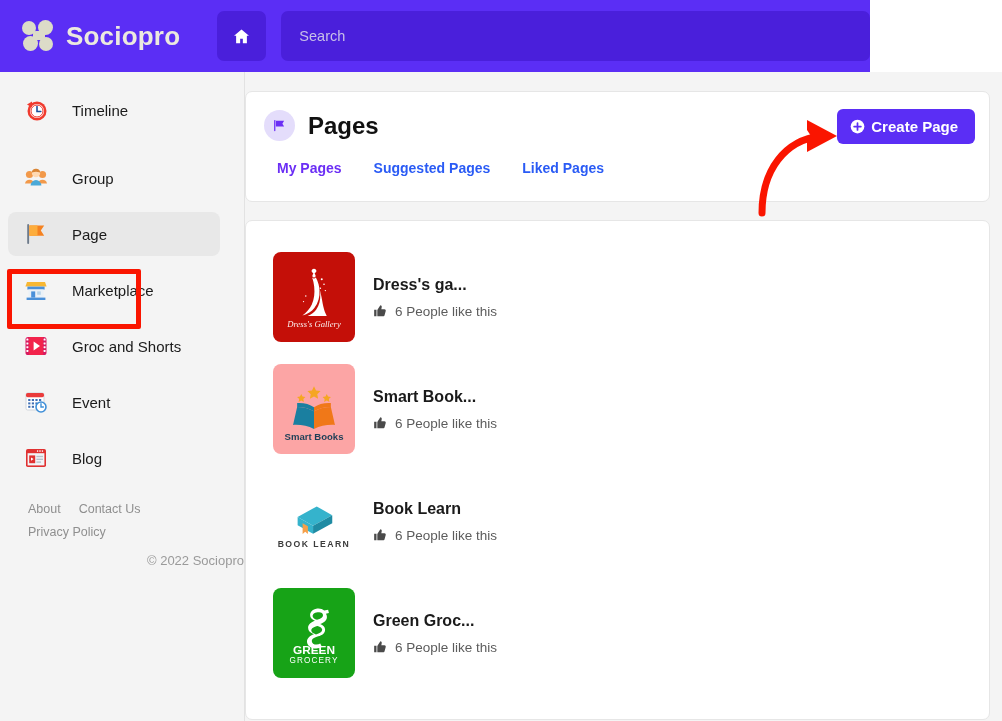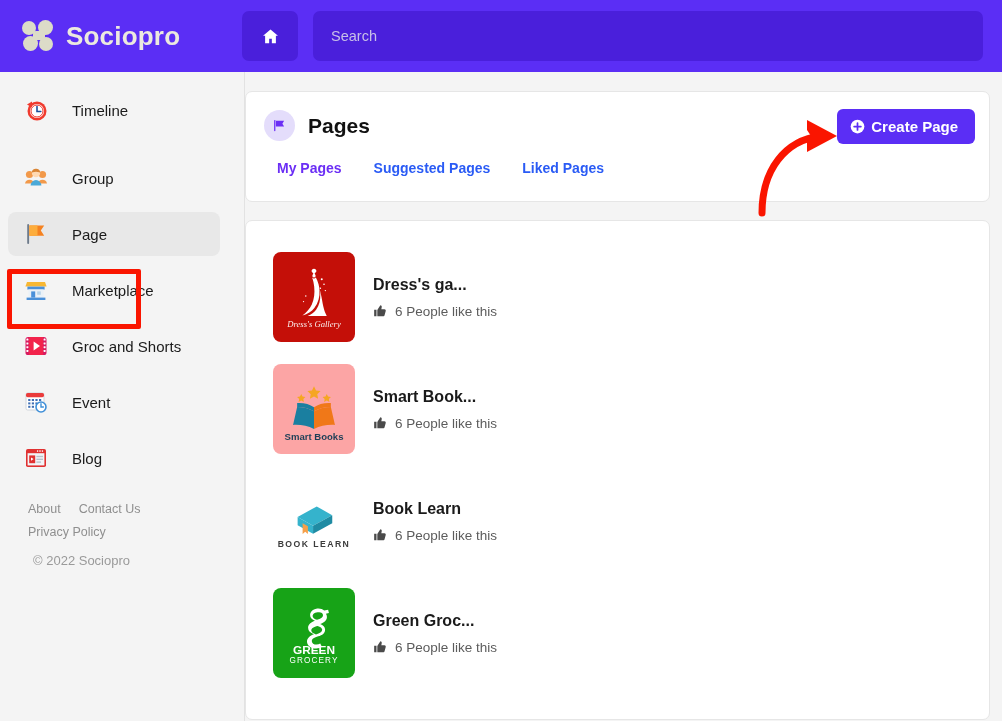--- a/index.html
+++ b/index.html
@@ -6,21 +6,21 @@
   html, body {
     width: 1002px; height: 721px;
     font-family: "Liberation Sans", sans-serif;
     background: #ffffff;
     overflow: hidden;
   }
   .app { position: relative; width: 1002px; height: 721px; background: #ffffff; }
 
   
   .header {
-    position: absolute; left: 0; top: 0; width: 1002px; height: 72px;
+    position: absolute; left: 0; top: 0; width: 870px; height: 72px;
     background: #5b2ef5;
     display: flex; align-items: center;
   }
   .brand { display: flex; align-items: center; gap: 10px; margin-left: 22px; width: 205px; }
   .logo-mark { position: relative; width: 34px; height: 32px; flex: none; }
   .logo-mark i {
     position: absolute; display: block; background: #dcdcc8; border-radius: 50%;
   }
   .logo-mark i.c1 { width: 14px; height: 14px; left: 0px;  top: 1px; }
   .logo-mark i.c2 { width: 15px; height: 15px; left: 16px; top: 0px; }
@@ -56,38 +56,38 @@
     border-radius: 8px; cursor: pointer;
   }
   .nav-item.active { background: #e8e8e8; }
   .nav-icon { width: 24px; height: 24px; flex: none; display: block; }
   .nav-label { font-size: 15px; color: #1b1b1b; white-space: nowrap; }
   .nav-spacer { height: 12px; }
 
   .footer-links { margin: 22px 0 0 28px; }
   .footer-row { display: flex; gap: 18px; margin-bottom: 9px; }
   .footer-links a { font-size: 12.5px; color: #8f8f8f; text-decoration: none; cursor: pointer; }
-  .copyright { margin: 14px 0 0 33px; font-size: 13px; color: #9a9a9a; }
+  .copyright { margin: 14px 0 0 20px; font-size: 13px; color: #9a9a9a; text-align: right; }
 
   
   .main {
     position: absolute; left: 245px; top: 72px; width: 757px; height: 649px;
     background: #f4f4f4; padding: 19px 12px 0 0;
   }
   .card {
     background: #ffffff; border: 1px solid #e6e6e6; border-radius: 7px;
     margin-left: 0px; width: 745px;
   }
   .card-head { height: 111px; position: relative; }
   .pages-title-row { display: flex; align-items: center; gap: 13px; padding: 18px 0 0 18px; }
   .pages-badge {
     width: 31px; height: 31px; border-radius: 50%; background: #e4ddfb;
     display: flex; align-items: center; justify-content: center; flex: none;
   }
-  .pages-title { font-size: 21px; font-weight: 700; color: #111111; }
+  .pages-title { font-size: 24px; font-weight: 700; color: #111111; }
   .tabs { display: flex; gap: 32px; padding: 19px 0 0 31px; }
   .tab { font-size: 14px; font-weight: 600; color: #2a5bf5; cursor: pointer; white-space: nowrap; }
   .tab.active { color: #6b2ef5; }
 
   .create-btn {
     position: absolute; right: 14px; top: 17px;
     background: #5b2ef5; color: #ffffff; border: none; border-radius: 6px;
     height: 35px; padding: 0 17px 0 13px;
     display: flex; align-items: center; gap: 6px;
     font-size: 15px; font-weight: 600; font-family: "Liberation Sans", sans-serif;

